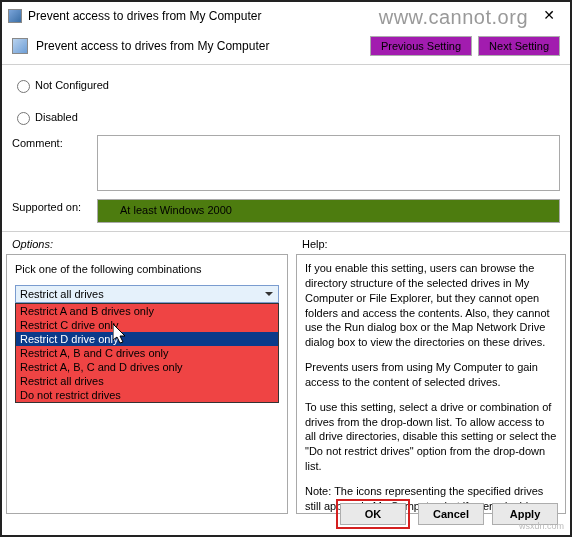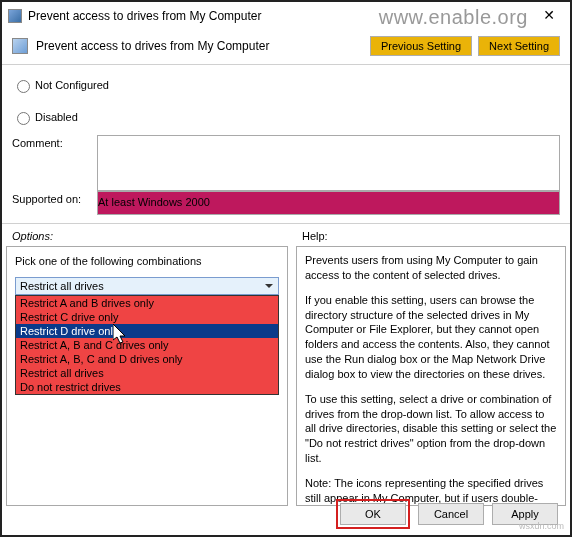--- a/index.html
+++ b/index.html
@@ -5,55 +5,55 @@
 * { box-sizing: border-box; font-family: "Segoe UI", Tahoma, sans-serif; font-size: 11px; }
 body { margin: 0; background: #fff; width: 572px; height: 537px; border: 2px solid #222; position: relative; overflow: hidden; }
 .titlebar { display: flex; align-items: center; padding: 4px 4px 4px 6px; }
 .titlebar .tb-icon { width: 14px; height: 14px; background: linear-gradient(135deg,#7aa4d9,#3a6ea5); border:1px solid #888; margin-right:6px; }
 .titlebar .tb-title { flex:1; font-size: 12px; }
 .titlebar .close { width: 34px; height: 20px; text-align: center; line-height: 18px; font-size: 14px; cursor: pointer; }
 .watermark { position: absolute; top: 4px; right: 42px; font-size: 20px; font-family: "Segoe UI", sans-serif; color: #999; letter-spacing: .5px; pointer-events:none; }
 .header-row { display: flex; align-items: center; padding: 6px 10px 8px 10px; border-bottom: 1px solid #d0d0d0; }
 .header-row .h-icon { width: 16px; height: 16px; background: linear-gradient(135deg,#b8d2ee,#6e9ed6); border:1px solid #888; margin-right:8px; }
 .header-row .h-title { flex:1; font-size: 12px; }
-.header-row .nav-btn { background:#eab308; border:1px solid #adadad; padding: 3px 10px; margin-left:6px; cursor:pointer; }
+.header-row .nav-btn { background:#a21caf; border:1px solid #adadad; padding: 3px 10px; margin-left:6px; cursor:pointer; }
 .config-row { display:flex; padding: 10px 10px 2px 10px; flex-direction: column; }
 .radio-col { width: 130px; }
 .radio-col label { display:flex; align-items:center; margin: 2px 0 10px 0; cursor:pointer; }
 .radio-col input { margin-right:5px; }
 .enabled-outline { border: 2px solid #d41f1f; padding: 1px 4px 1px 1px; display:inline-flex; align-items:center; }
-.right-fields { flex:1; display:grid; grid-template-columns: 85px 1fr; row-gap: 0; align-items: start; }
+.right-fields { flex:1; display:grid; grid-template-columns: 85px 1fr; row-gap: 8px; align-items: start; }
 .right-fields .lbl { text-align:left; padding-top:2px; }
 .comment-box { width: 100%; height: 56px; border:1px solid #a9a9a9; background:#fff; resize:none; }
-.supported-box { width:100%; height: 24px; border:1px solid #a9a9a9; background:#be185d; padding:4px 0; overflow:hidden; }
+.supported-box { width:100%; height: 24px; border:1px solid #a9a9a9; background:#4d7c0f; padding:4px 22px; overflow:hidden; }
 .divider { border-top:1px solid #d0d0d0; margin: 6px 0 0 0; }
 .mid-labels { display:flex; padding: 6px 10px 4px 10px; }
 .mid-labels .left { width: 290px; font-style: italic; }
 .mid-labels .right { flex:1; }
 .main-row { display:flex; padding: 0 4px; gap: 8px; }
 .options-pane { width: 282px; border:1px solid #a9a9a9; padding: 8px 8px; height: 260px; position:relative; }
 .options-pane .opt-label { margin-bottom: 10px; display:block; }
 .combo { position:relative; width: 100%; border-radius: 8px; }
 .combo-display { border:1px solid #7a9ccf; background:#e5f1fb; padding: 2px 18px 2px 4px; cursor:pointer; position:relative; }
 .combo-display::after { content:""; position:absolute; right:5px; top:50%; margin-top:-2px; border:4px solid transparent; border-top-color:#333; }
 .combo-list { position:absolute; top: 18px; left:0; width:100%; border:1px solid #333; background:#ef4444; z-index:5; }
 .combo-list div { padding:1px 4px; cursor:pointer; }
 .combo-list .hl { background:#0a3a8a; color:#fff; }
 .help-pane { flex:1; border:1px solid #a9a9a9; height: 260px; padding: 6px 8px; overflow-y: scroll; line-height: 1.35; }
 .help-pane p { margin: 0 0 10px 0; }
 .footer { position:absolute; bottom: 6px; right: 12px; display:flex; gap:8px; align-items:center; }
-.footer button { width: 66px; height: 22px; background:#e9e9e9; border:1px solid #adadad; cursor:pointer; }
+.footer button { width: 66px; height: 22px; background:#e9e9e9; border:1px solid #adadad; cursor:pointer;font-weight:bold; }
 .ok-outline { border:2px solid #d41f1f; padding:2px; display:inline-block; }
 .cursor { position:absolute; left: 111px; top: 322px; pointer-events:none; z-index:20; }
 .bottom-mark { position:absolute; bottom:4px; right: 6px; font-size:9px; color:#bbb; pointer-events:none; z-index: 30;}
 </style>
 </head>
 <body>
 
-<div class="watermark">www.enable.org</div>
+<div class="watermark">www.cannot.org</div>
 
 <div class="titlebar">
   <div class="tb-icon"></div>
   <div class="tb-title">Prevent access to drives from My Computer</div>
   <div class="close">✕</div>
 </div>
 
 <div class="header-row">
   <div class="h-icon"></div>
   <div class="h-title">Prevent access to drives from My Computer</div>
@@ -97,22 +97,22 @@
           <div>Restrict C drive only</div>
           <div class="hl">Restrict D drive only</div>
           <div>Restrict A, B and C drives only</div>
           <div>Restrict A, B, C and D drives only</div>
           <div>Restrict all drives</div>
           <div>Do not restrict drives</div>
         </div>
     </div>
   </div>
   <div class="help-pane">
+    <p>If you enable this setting, users can browse the directory structure of the selected drives in My Computer or File Explorer, but they cannot open folders and access the contents. Also, they cannot use the Run dialog box or the Map Network Drive dialog box to view the directories on these drives.</p>
     <p>Prevents users from using My Computer to gain access to the content of selected drives.</p>
-    <p>If you enable this setting, users can browse the directory structure of the selected drives in My Computer or File Explorer, but they cannot open folders and access the contents. Also, they cannot use the Run dialog box or the Map Network Drive dialog box to view the directories on these drives.</p>
     <p>To use this setting, select a drive or combination of drives from the drop-down list. To allow access to all drive directories, disable this setting or select the "Do not restrict drives" option from the drop-down list.</p>
     <p>Note: The icons representing the specified drives still appear in My Computer, but if users double-click the icons, a message appears explaining that a setting prevents the action.</p>
 
   </div>
 </div>
 
 <div class="footer">
   <span class="ok-outline">
     <button>OK</button>
   </span>

